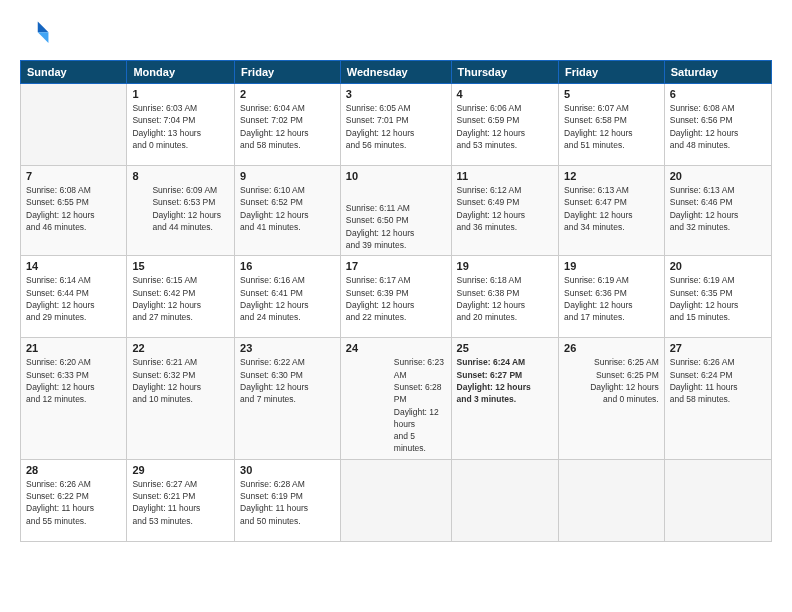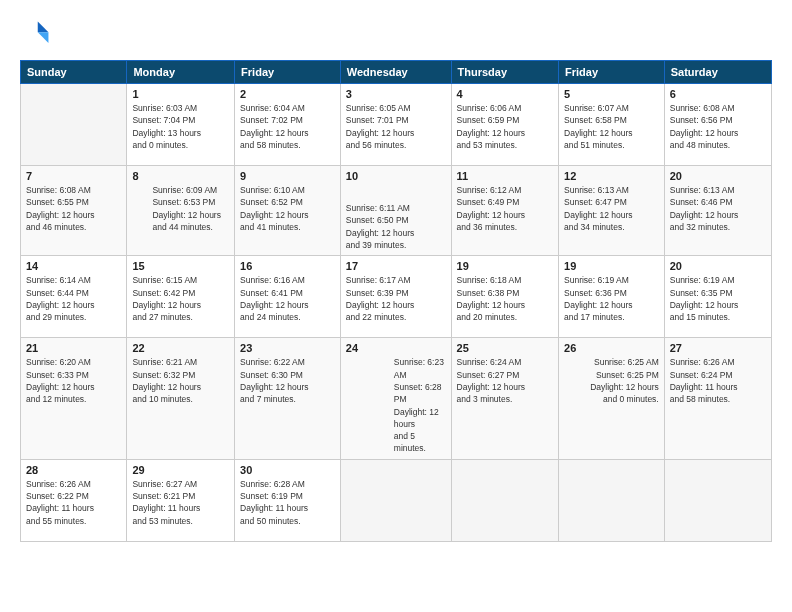--- a/index.html
+++ b/index.html
@@ -298,21 +298,21 @@
           </td>
           <td>
             <span class="day-num">24</span>
             <div class="day-info" style="white-space: pre-line; margin-left: 48px;">Sunrise: 6:23 AM
 Sunset: 6:28 PM
 Daylight: 12 hours
 and 5 minutes.</div>
           </td>
           <td>
             <span class="day-num">25</span>
-            <div class="day-info" style="white-space: pre-line;">Sunrise: 6:24 AM
+            <div class="day-info" style="white-space: pre-line; font-weight: bold;">Sunrise: 6:24 AM
 Sunset: 6:27 PM
 Daylight: 12 hours
 and 3 minutes.</div>
           </td>
           <td>
             <span class="day-num">26</span>
             <div class="day-info" style="white-space: pre-line; text-align: right;">Sunrise: 6:25 AM
 Sunset: 6:25 PM
 Daylight: 12 hours
 and 0 minutes.</div>

